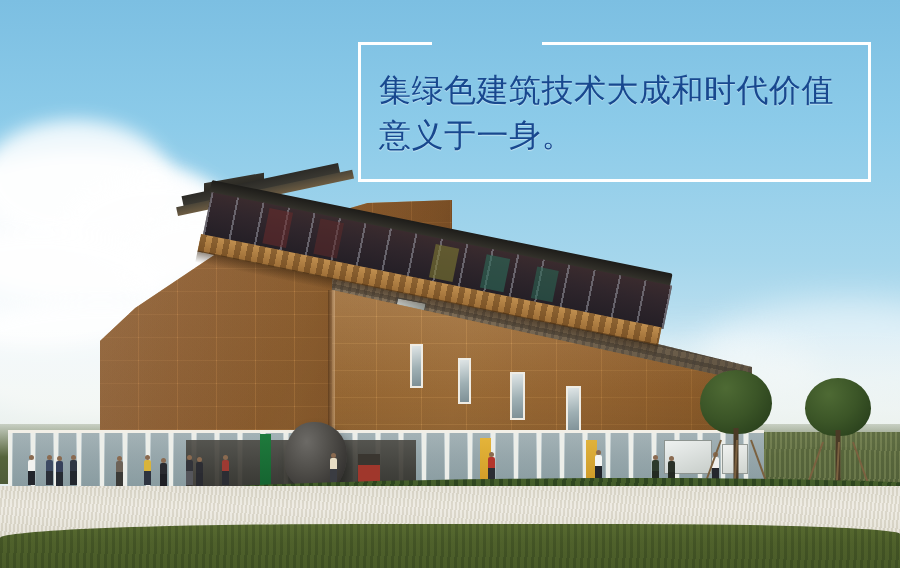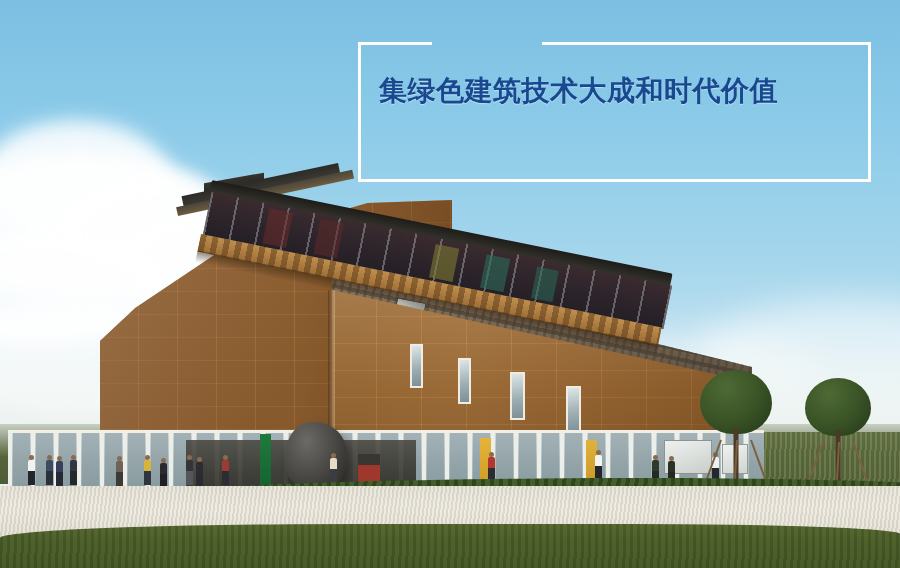--- a/index.html
+++ b/index.html
@@ -269,21 +269,21 @@
     position:absolute;left:88px;top:-4px;width:108px;text-align:center;
     font-size:25px;font-weight:bold;letter-spacing:1px;color:#fada08;
     text-shadow:
       -1.3px -1.3px 0 #1d4f8c, 1.3px -1.3px 0 #1d4f8c,
       -1.3px  1.3px 0 #1d4f8c, 1.3px  1.3px 0 #1d4f8c,
        0 0 2px #1d4f8c;
     line-height:34px;
   }
   .cap-body{
     position:absolute;left:32px;top:38px;right:16px;
-    color:#18488f;font-size:28px;font-weight:bold;letter-spacing:.5px;
+    color:#18488f;font-size:32px;font-weight:normal;letter-spacing:.5px;
     text-shadow:0 1px 1px rgba(255,255,255,.45);
   }
   .cap-line{line-height:45px;white-space:nowrap;}
 </style>
 </head>
 <body>
 
 <div class="stage">
 
   <div class="sky"></div>
@@ -447,16 +447,17 @@
   <div class="hedge"></div>
   <div class="gravel"></div>
   <div class="grass"></div>
 
   <div class="caption">
     <div class="frame"></div>
     <div class="frame-line-l"></div>
     <div class="frame-line-r"></div>
     <div class="cap-body">
       <div class="cap-line">集绿色建筑技术大成和时代价值</div>
+      <div class="cap-line">意义于一身。</div>
     </div>
   </div>
 
 </div>
 
 </body></html>

